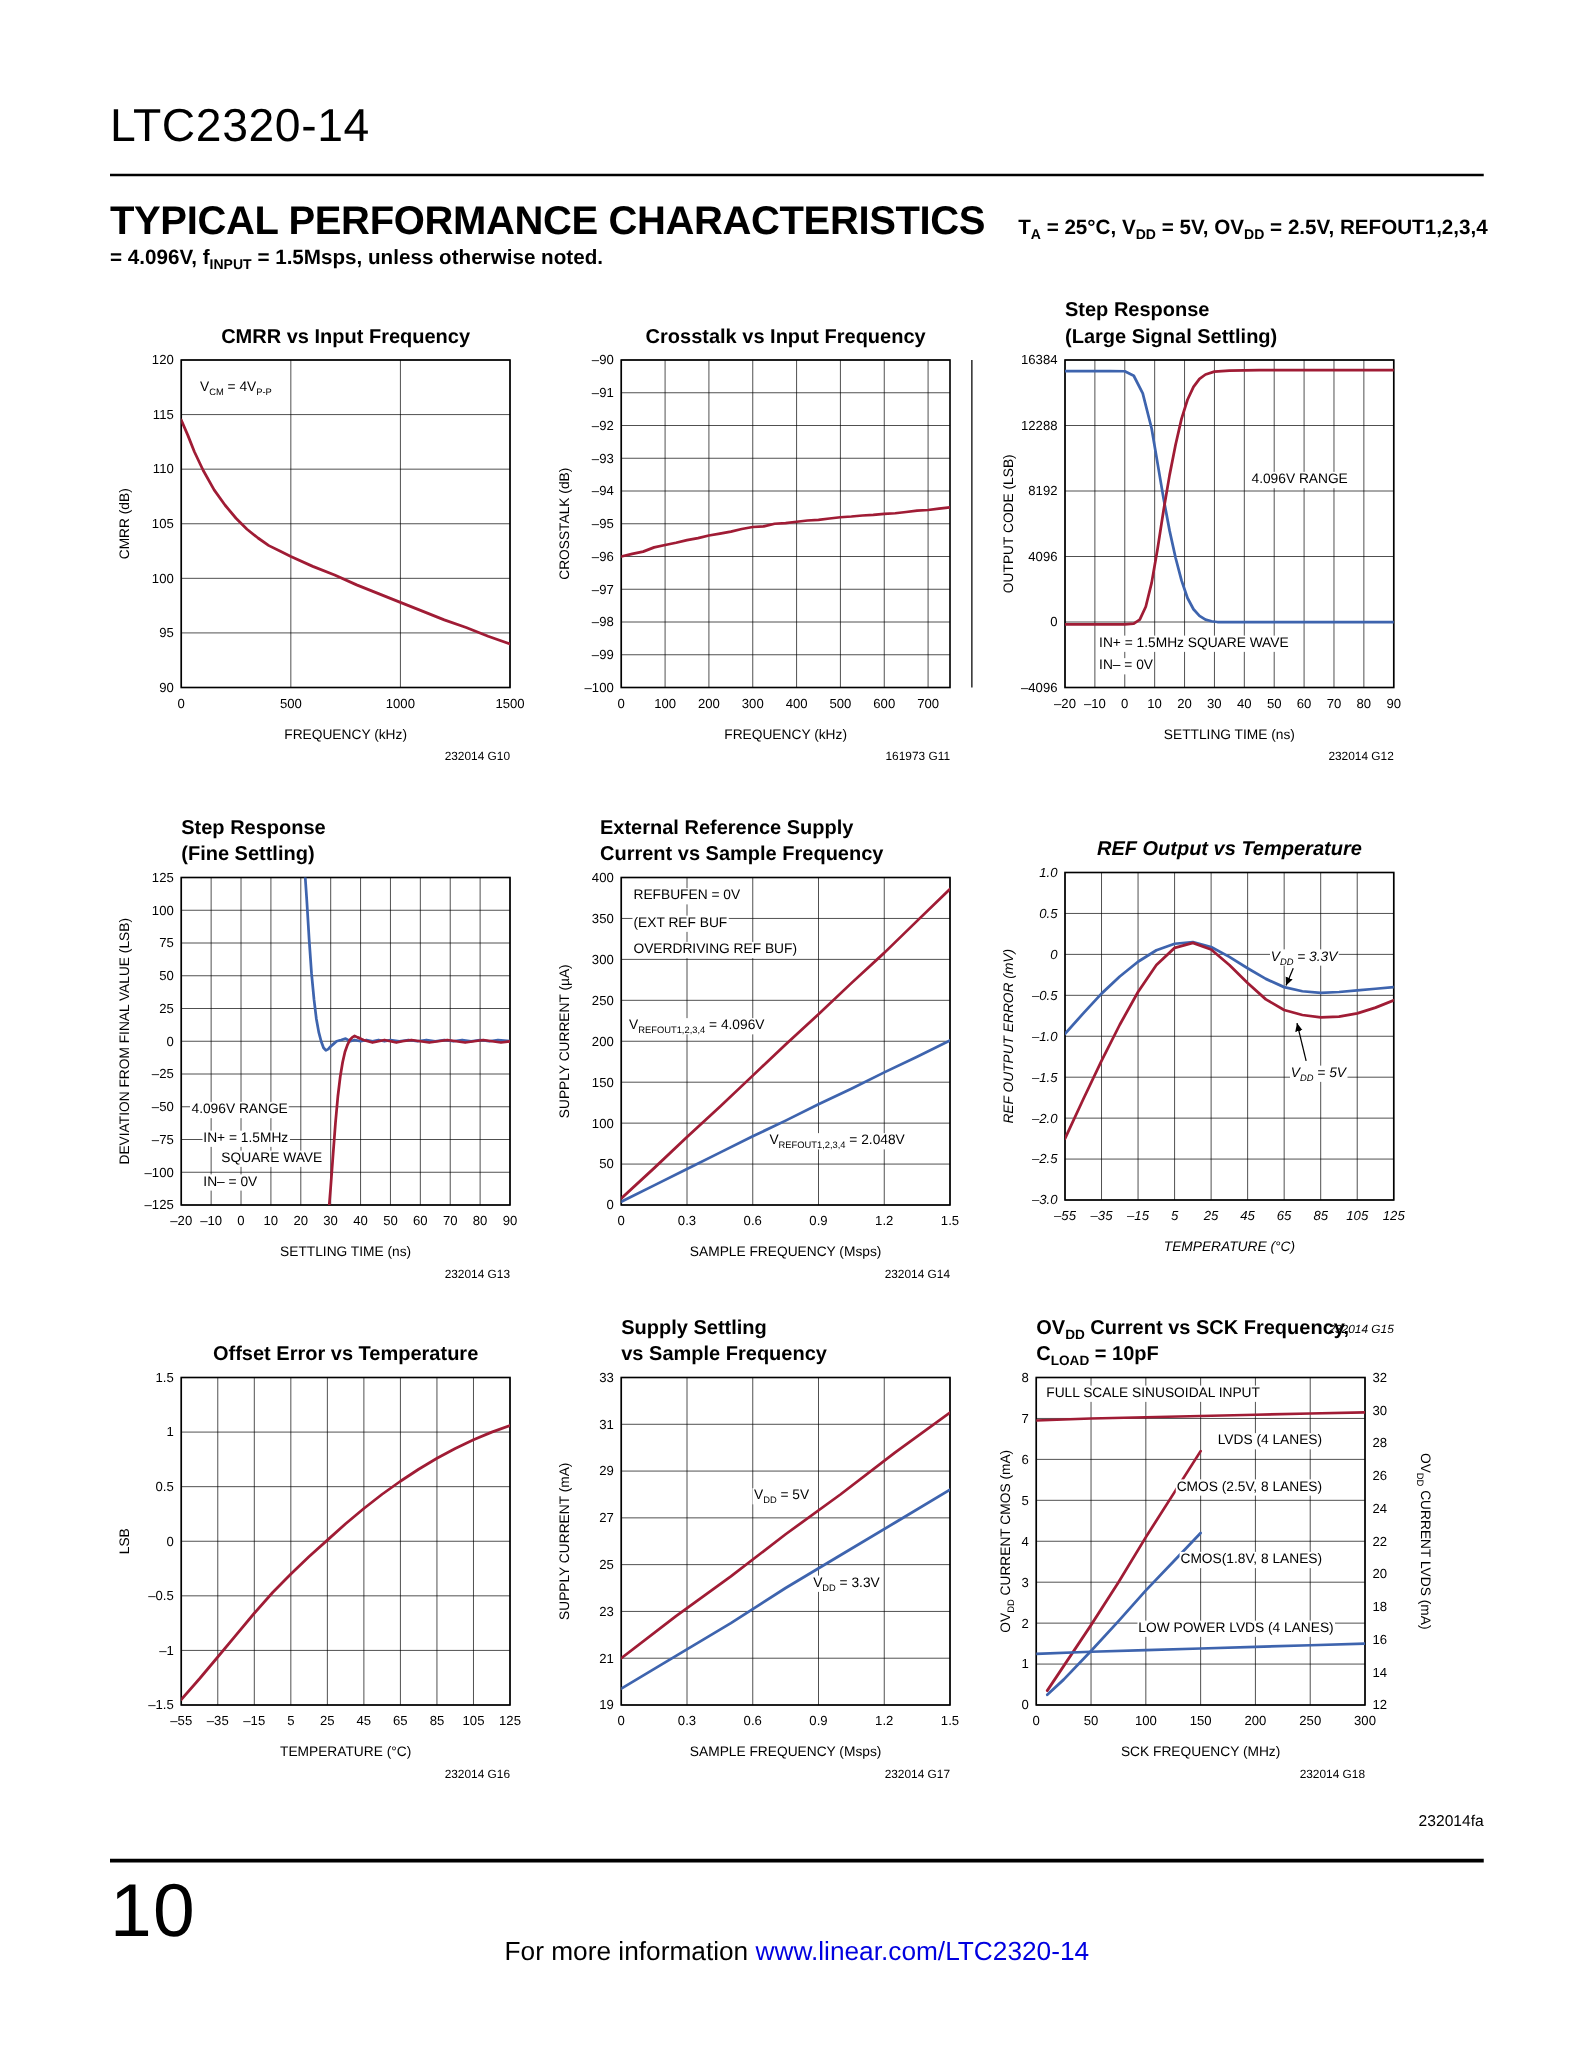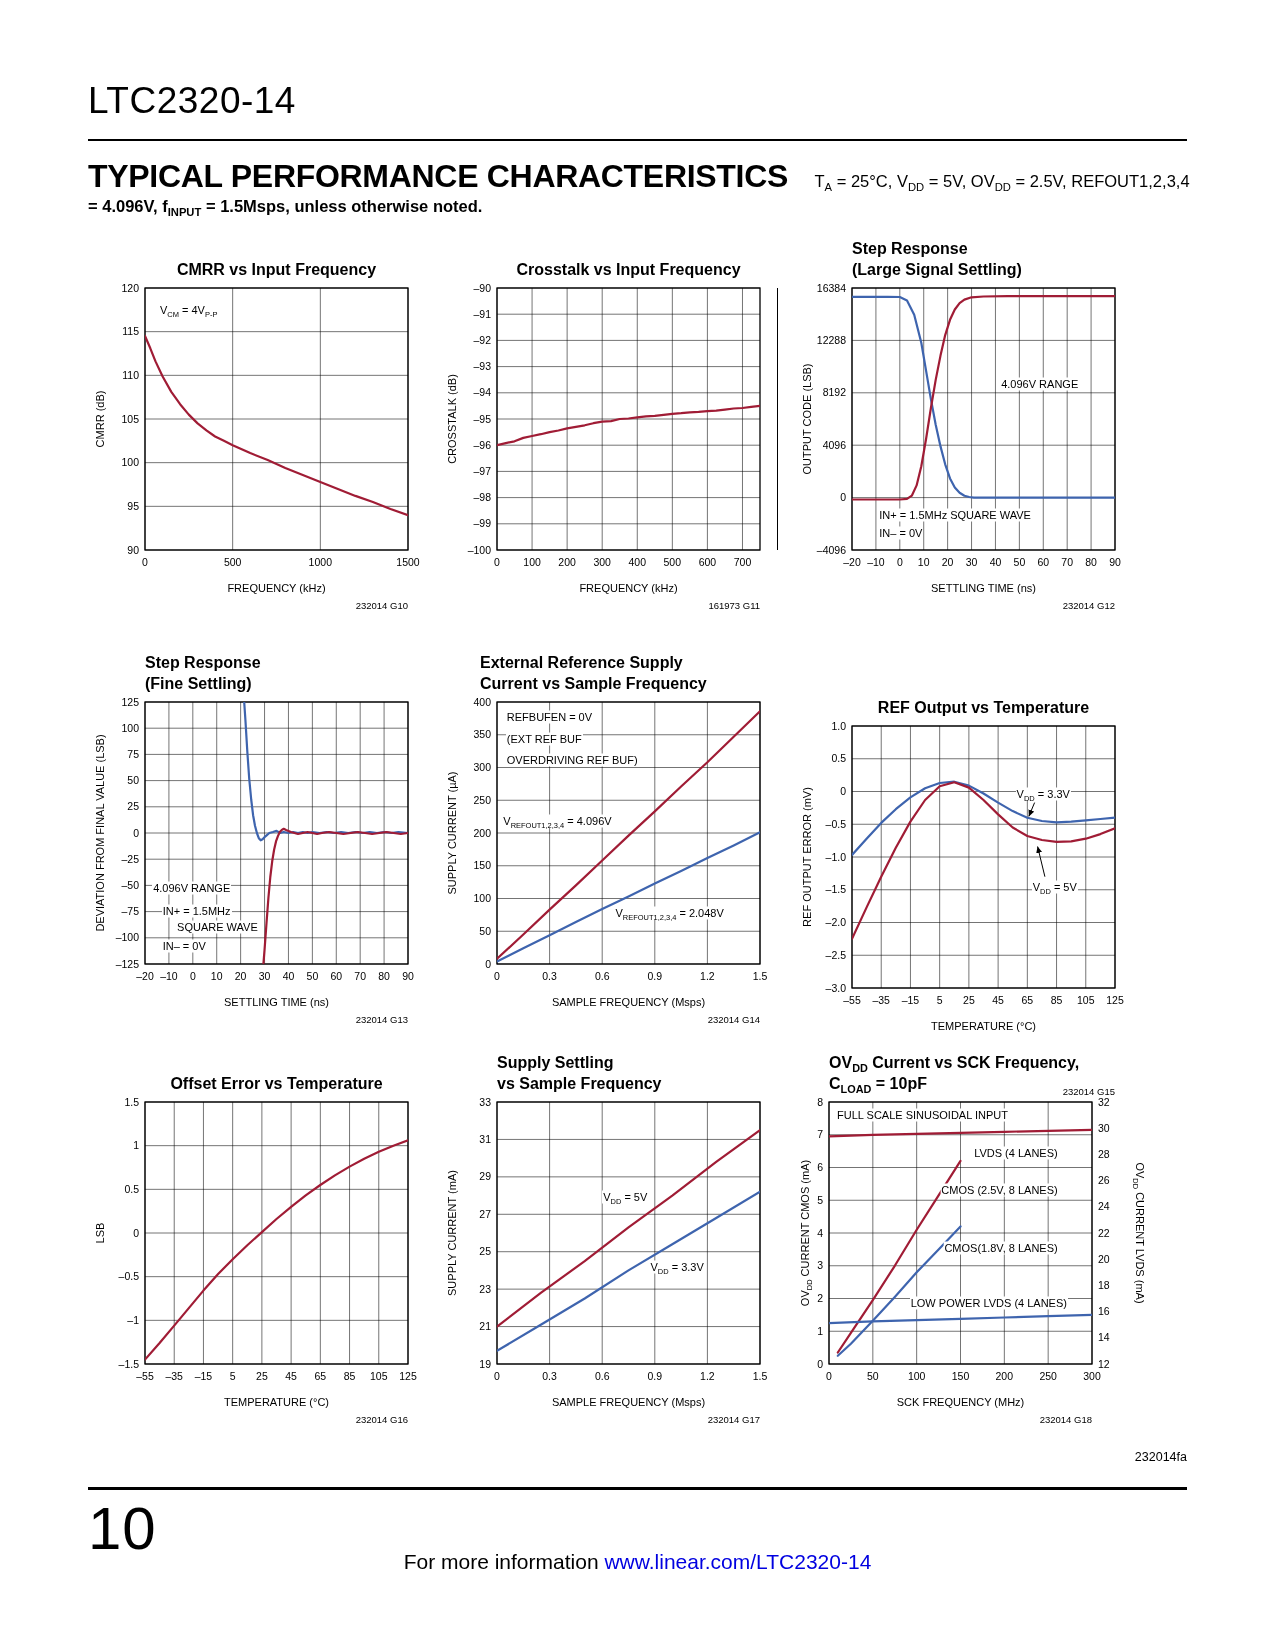--- a/index.html
+++ b/index.html
@@ -7,21 +7,21 @@
   body { font-family:"Liberation Sans","DejaVu Sans",sans-serif; color:#000; }
   .page { position:relative; width:1275px; height:1650px; background:#fff; overflow:hidden; }
 
   .part { position:absolute; left:88px; top:80px; font-size:37px; font-weight:normal; letter-spacing:0.5px; }
   .hrule { position:absolute; left:88px; width:1099px; background:#000; }
   .rule-top { top:139px; height:2px; }
   .rule-bottom { top:1487px; height:3px; }
 
   .sect { position:absolute; left:88px; top:158px; width:1110px; white-space:nowrap; }
   .sect-title { font-size:32px; font-weight:bold; letter-spacing:-0.3px; }
-  .cond { font-size:16.5px; font-weight:normal; margin-left:22px; }
+  .cond { font-size:16.5px; font-weight:bold; margin-left:22px; }
   .cond2 { position:absolute; left:88px; top:197px; font-size:16.5px; font-weight:bold; }
 
   sub { font-size:68%; line-height:0; }
 
   .chart { position:absolute; width:355px; height:386px; }
   .ctitle { height:46px; display:flex; flex-direction:column; justify-content:flex-end;
             font-weight:bold; font-size:16px; line-height:21px; }
   .pwrap { position:relative; height:300px; }
   .pwrap svg text { font-family:"Liberation Sans","DejaVu Sans",sans-serif; font-size:10.5px; fill:#000; }
   .ann { position:absolute; font-size:11px; line-height:13px; white-space:nowrap; background:#fff; padding:0 1px; }
@@ -365,21 +365,21 @@
               <text x="51" y="109.8">250</text>
               <text x="51" y="77.0">300</text>
               <text x="51" y="44.3">350</text>
               <text x="51" y="11.5">400</text>
             </g>
           </svg><div class="ann left" style="left: 65.8px; top: 23.1px;">REFBUFEN = 0V</div><div class="ann left" style="left: 65.8px; top: 44.7px;">(EXT REF BUF</div><div class="ann left" style="left: 65.8px; top: 66.3px;">OVERDRIVING REF BUF)</div><div class="ann left" style="left: 62.3px; top: 127.2px;">V<sub>REFOUT1,2,3,4</sub> = 4.096V</div><div class="ann left" style="left: 174.5px; top: 218.9px;">V<sub>REFOUT1,2,3,4</sub> = 2.048V</div></div>
         <div class="xlab" style="margin-left: 57px; width: 263px;">SAMPLE FREQUENCY (Msps)</div>
         <div class="gcode" style="right: 35px;">232014 G14</div>
         <div class="ylab" style="left: -119px; top: 178px; width: 262px;">SUPPLY CURRENT (µA)</div>
       </div>
-      <div class="chart" style="left: 795px; top: 672px;">
+      <div class="chart" style="left: 795px; top: 644px; font-style: italic;">
         <div class="ctitle" style="margin-left: 57px; width: 263px; text-align: center;">
           <div class="tline">REF Output vs Temperature</div>
         </div>
         <div class="pwrap"><svg width="355" height="300" xmlns="http://www.w3.org/2000/svg">
             <defs>
               <clipPath id="cp5">
                 <rect x="57" y="8" width="263" height="262"></rect>
               </clipPath>
               <marker id="ar5" markerWidth="8" markerHeight="8" refX="6.5" refY="3" orient="auto">
                 <path d="M0,0L6.5,3L0,6Z" fill="#000"></path>

